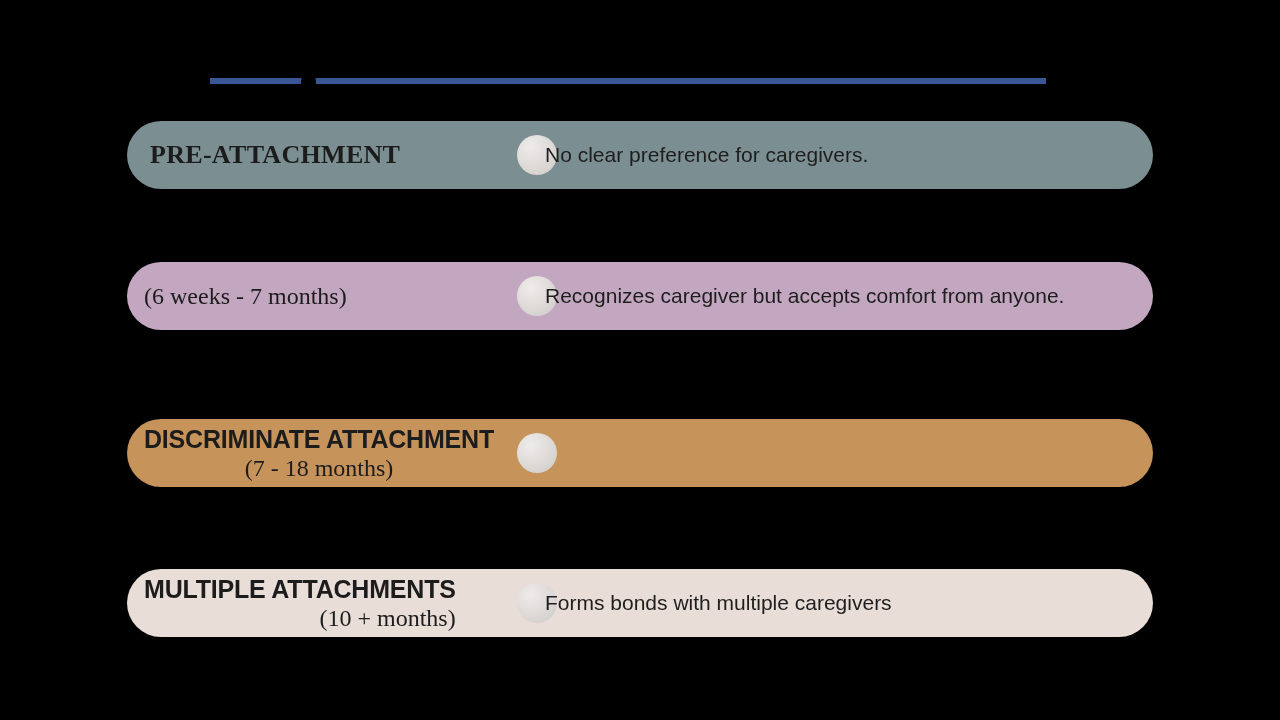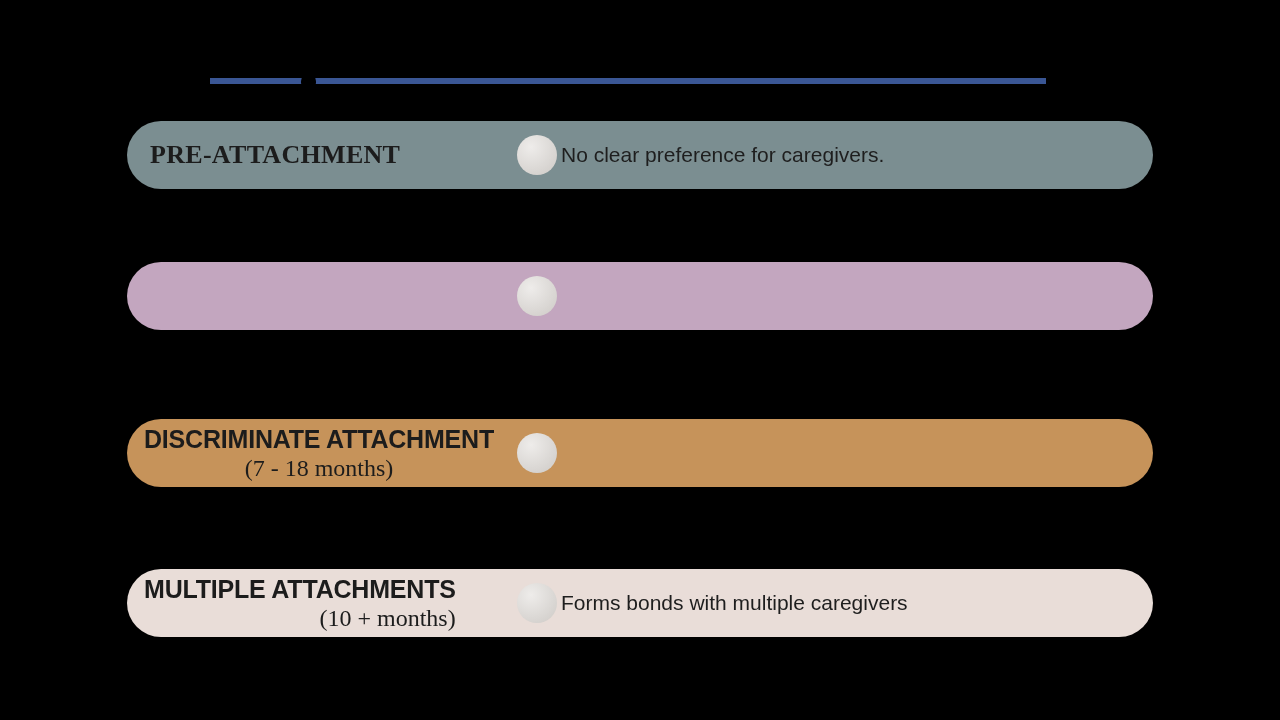--- a/index.html
+++ b/index.html
@@ -87,21 +87,21 @@
     top: 50%;
     transform: translateY(-50%);
     width: 40px;
     height: 40px;
     border-radius: 50%;
     background-image: radial-gradient(circle at 35% 30%, rgba(255,255,255,0.5), rgba(0,0,0,0.07));
   }
 
   .desc {
     position: absolute;
-    left: 434px;
+    left: 418px;
     top: 50%;
     transform: translateY(-50%);
     font-size: 21px;
     color: #1e1e1e;
     white-space: nowrap;
     font-family: "Liberation Sans", sans-serif;
   }
 </style>
 </head>
 <body>
@@ -114,22 +114,24 @@
   <div class="stage r1" style="background-color: rgb(123, 142, 145);">
     <div class="textblock">
       <div class="stage-name">PRE-ATTACHMENT</div>
     </div>
     <div class="bullet" style="background-color: rgb(221, 217, 213);"></div>
     <div class="desc">No clear preference for caregivers.</div>
   </div>
 
   <div class="stage r2" style="background-color: rgb(195, 166, 191);">
     <div class="textblock">
+      <div class="stage-age">(6 weeks - 7 months)</div>
     </div>
     <div class="bullet" style="background-color: rgb(221, 217, 213);"></div>
+    <div class="desc">Recognizes caregiver but accepts comfort from anyone.</div>
   </div>
 
   <div class="stage r3" style="background-color: rgb(198, 147, 90);">
     <div class="textblock">
       <div class="stage-name">DISCRIMINATE ATTACHMENT</div>
       <div class="stage-age">(7 - 18 months)</div>
     </div>
     <div class="bullet" style="background-color: rgb(221, 217, 213);"></div>
   </div>
 

